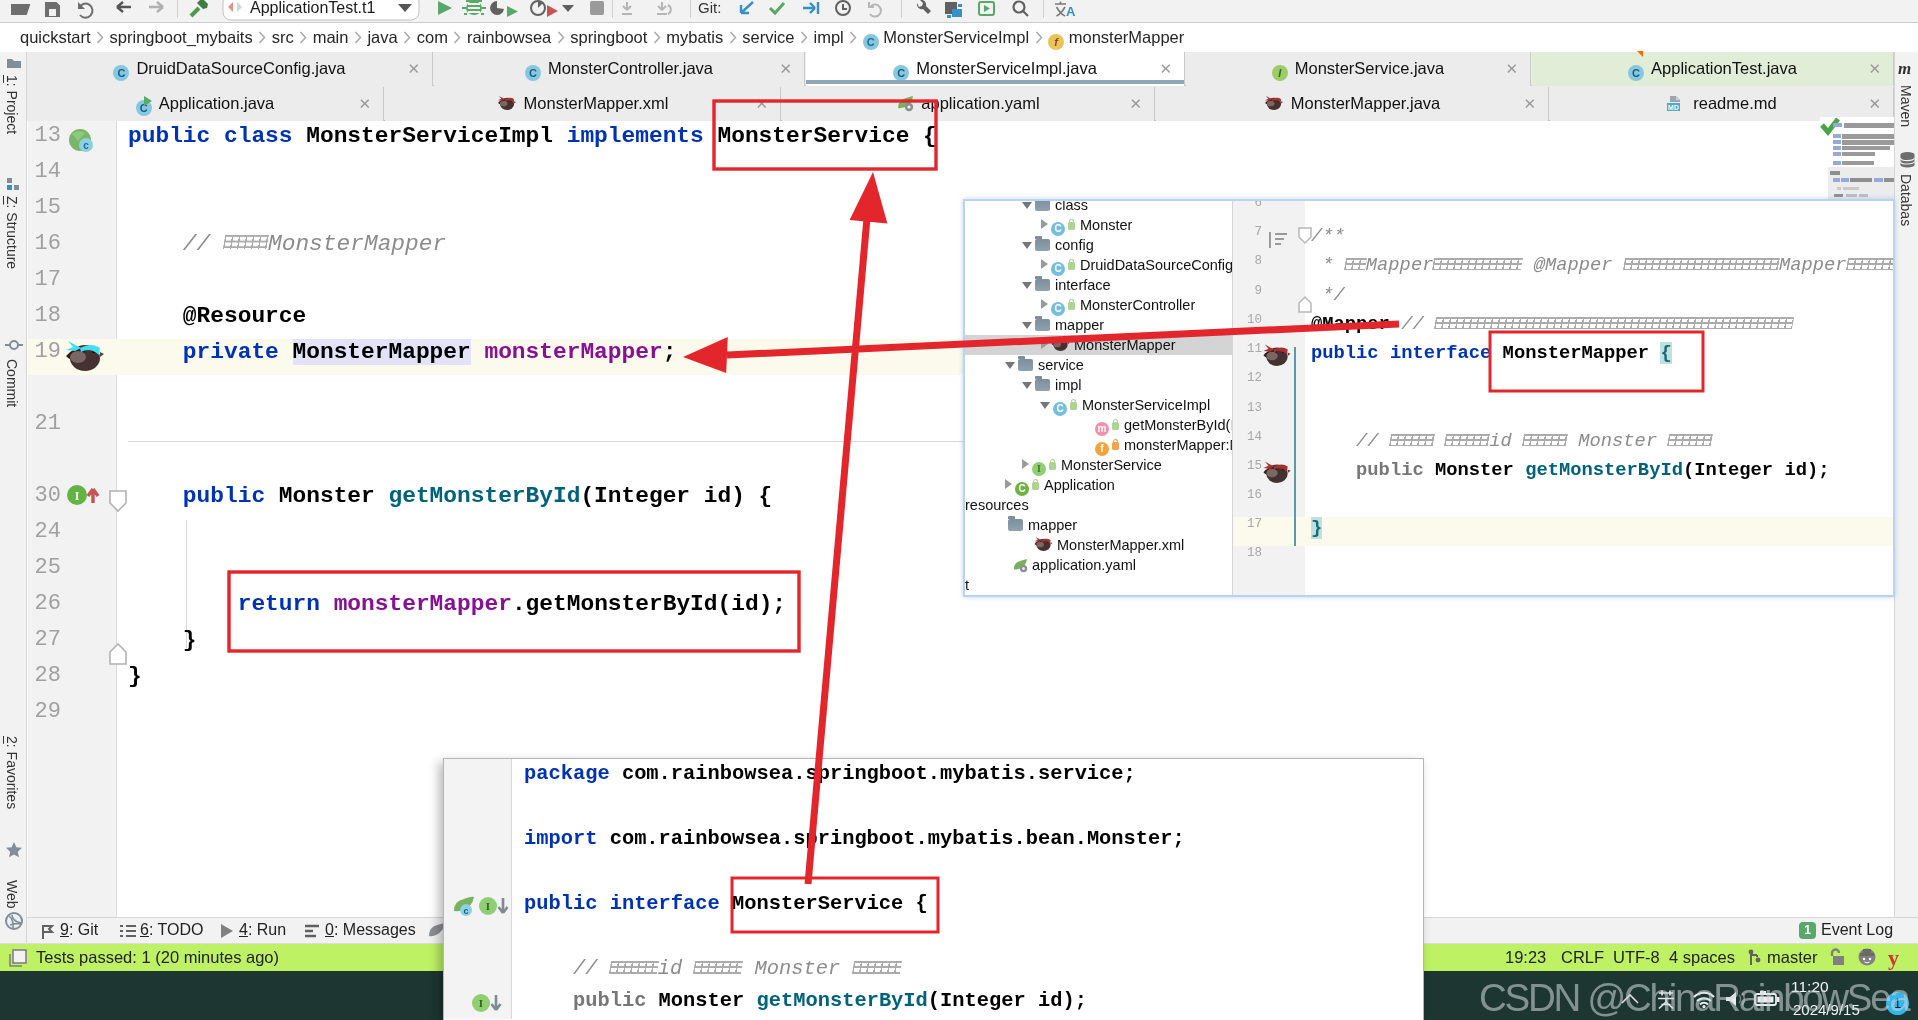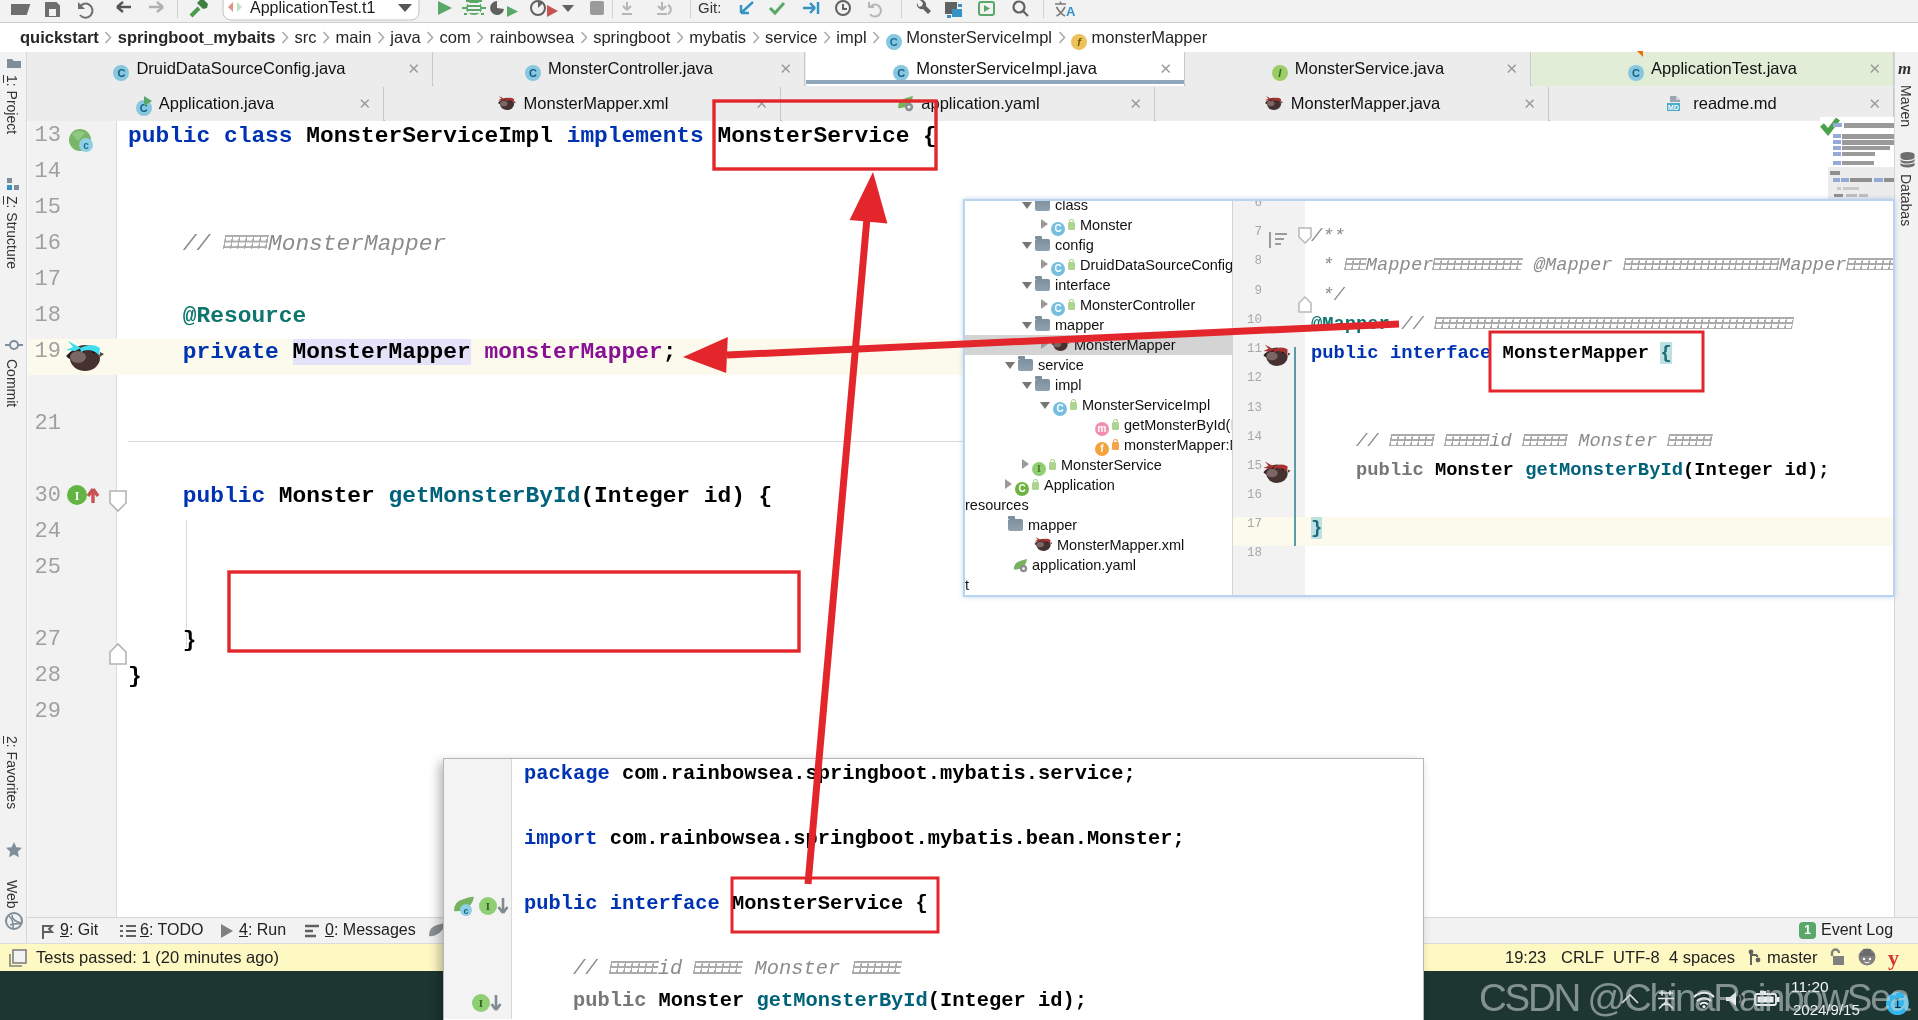--- a/index.html
+++ b/index.html
@@ -1,21 +1,21 @@
 <!DOCTYPE html>
 <html><head><meta charset="utf-8"><style>
 *{margin:0;padding:0;box-sizing:border-box}
 html,body{width:1918px;height:1020px;overflow:hidden}
 body{position:relative;font-family:"Liberation Sans",sans-serif;background:#fff;color:#1a1a1a}
 .abs{position:absolute}
 
 #toolbar{left:0;top:0;width:1918px;height:23px;background:#f2f2f2;border-bottom:1px solid #cdcdcd}
 
 #crumbs{left:0;top:23px;width:1918px;height:29px;background:#fff;font-size:16.5px;line-height:28px;white-space:nowrap;padding-left:20px;color:#262626}
-#crumbs b{font-weight:bold}
+#crumbs b{font-weight:normal}
 .csep{padding:0 5.5px}
 
 #tabs{left:27px;top:52px;width:1867px;height:69px;background:#ececec;border-bottom:1px solid #bfbfbf}
 .trow{position:absolute;left:0;width:1867px;height:34px}
 .tab{position:absolute;top:0;height:34px;background:#ececec;border-right:1px solid #c9c9c9;font-size:16.5px;line-height:33px;text-align:center;white-space:nowrap;color:#111}
 .tab .x{position:absolute;right:12px;top:0;color:#9a9a9a;font-size:15px}
 .tab .ic{display:inline-block;vertical-align:-3px;margin-right:7px}
 .tab.sel{background:#fff}
 .tab.sel:after{content:"";position:absolute;left:0;right:0;bottom:2px;height:4px;background:#90a6ba}
 .tab.test{background:#e2edd8}
@@ -25,21 +25,21 @@
 #lstripe{left:0;top:52px;width:27px;height:891px;background:#f2f2f2;border-right:1px solid #d6d6d6}
 #rstripe{left:1894px;top:52px;width:24px;height:865px;background:#f2f2f2;border-left:1px solid #d6d6d6}
 .vtext{position:absolute;writing-mode:vertical-rl;font-size:14px;color:#333;left:4px}
 .vtext2{position:absolute;writing-mode:vertical-rl;font-size:14px;color:#333;left:3px}
 
 #editor{left:28px;top:121px;width:1866px;height:796px;background:#fff;overflow:hidden}
 #gutter{position:absolute;left:0;top:0;width:89px;height:796px;background:#f2f2f2;border-right:1px solid #dcdcdc}
 .ln{position:absolute;left:0;width:1866px;height:36px;line-height:36px}
 .num{position:absolute;left:0;width:33px;text-align:right;color:#a0a0a0;font:22px "Liberation Mono",monospace}
 .code{position:absolute;left:100px;font:bold 22.85px "Liberation Mono",monospace;white-space:pre;color:#000}
-.kw{color:#0033b3}.ann{color:#0f766e}.cm{color:#8c8c8c;font-style:italic;font-weight:500}
+.kw{color:#0033b3}.ann{color:#000000}.cm{color:#8c8c8c;font-style:italic;font-weight:500}
 .fld{color:#871094}.mth{color:#00627a}.pub{color:#777}
 .hlline{position:absolute;left:0;width:1866px;height:36px;background:#fcfaed}
 .lavender{background:#e4e2f8}
 
 .zh{display:inline-block;height:.62em;opacity:.72;background:repeating-linear-gradient(180deg,currentColor 0 2px,transparent 2px 5.5px),repeating-linear-gradient(90deg,currentColor 0 1.5px,transparent 1.5px 7px);transform:skewX(-10deg);vertical-align:.02em}
 
 #pop1{z-index:6;left:963px;top:199px;width:932px;height:398px;background:#fff;border:2px solid #b9d4ef;box-shadow:0 0 5px rgba(120,160,215,.45);overflow:hidden}
 #pop2{z-index:6;left:443px;top:758px;width:981px;height:266px;background:#fff;border:1px solid #b5b5b5;box-shadow:-4px 4px 10px rgba(0,0,0,.28);overflow:hidden}
 
 .trow2{position:absolute;left:0;height:20px;line-height:20px;font-size:14.5px;white-space:nowrap;color:#111}
@@ -58,21 +58,21 @@
 .tlock{display:inline-block;width:7px;height:8px;background:#aed491;border-radius:1.5px;margin-left:3px;vertical-align:0px;position:relative}
 .tlock:before{content:"";position:absolute;left:1px;top:-3px;width:3px;height:3px;border:1.2px solid #aed491;border-bottom:none;border-radius:3px 3px 0 0}
 .tlo{background:#f4a24d}.tlo:before{border-color:#f4a24d}
 .p1ln{position:absolute;left:268px;width:660px;height:29px;line-height:29px}
 .p1num{position:absolute;left:0;width:29px;text-align:right;color:#a8a8a8;font:12.5px "Liberation Mono",monospace}
 .p1code{position:absolute;left:78px;font:bold 18.8px "Liberation Mono",monospace;white-space:pre;color:#000}
 .p2ln{position:absolute;left:69px;width:910px;height:32px;line-height:32px}
 .p2code{position:absolute;left:11px;font:bold 20.4px "Liberation Mono",monospace;white-space:pre;color:#000}
 
 #tstripe{left:27px;top:917px;width:1891px;height:26px;background:#f2f2f2;border-top:1px solid #d6d6d6;font-size:16px;color:#222}
-#sbar{left:0;top:943px;width:1918px;height:28px;background:#fef9c3;border-top:1px solid #dcdcdc;font-size:16.5px;color:#222}
+#sbar{left:0;top:943px;width:1918px;height:28px;background:#bef264;border-top:1px solid #dcdcdc;font-size:16.5px;color:#222}
 #taskbar{left:0;top:971px;width:1918px;height:49px;background:#1d3632}
 #wmark{z-index:4;left:1479px;top:976px;font-size:38.5px;letter-spacing:-2.3px;color:rgba(205,214,214,.58);white-space:nowrap}
 </style></head><body>
 <svg width="0" height="0" style="position:absolute">
     <defs>
 <g id="bird">
         <ellipse cx="21" cy="19" rx="15" ry="13" fill="#453230"></ellipse>
         <path d="M2 17 Q10 7 23 9 L15 22 Q6 22 2 17 Z" fill="#2e1f1e"></path>
         <ellipse cx="14" cy="18" rx="8" ry="6" fill="#7a6663"></ellipse>
         <path d="M36 13 l4 2 -4 3z" fill="#5a4240"></path>
@@ -292,20 +292,24 @@
     </div>
 <div class="ln" style="top:362px">
       <span class="num">30</span>
       <span class="code"><span class="kw">    public</span> Monster <span class="mth">getMonsterById</span>(Integer id) {</span>
     </div>
 <div class="ln" style="top:398px">
       <span class="num">24</span>
     </div>
 <div class="ln" style="top:434px">
       <span class="num">25</span>
+    </div>
+<div class="ln" style="top:470px">
+      <span class="num">26</span>
+      <span class="code">        <span class="kw">return</span> <span class="fld">monsterMapper</span>.getMonsterById(id);</span>
     </div>
 <div class="ln" style="top:506px">
       <span class="num">27</span>
       <span class="code">    }</span>
     </div>
 <div class="ln" style="top:542px">
       <span class="num">28</span>
       <span class="code">}</span>
     </div>
 <div class="ln" style="top:578px">

